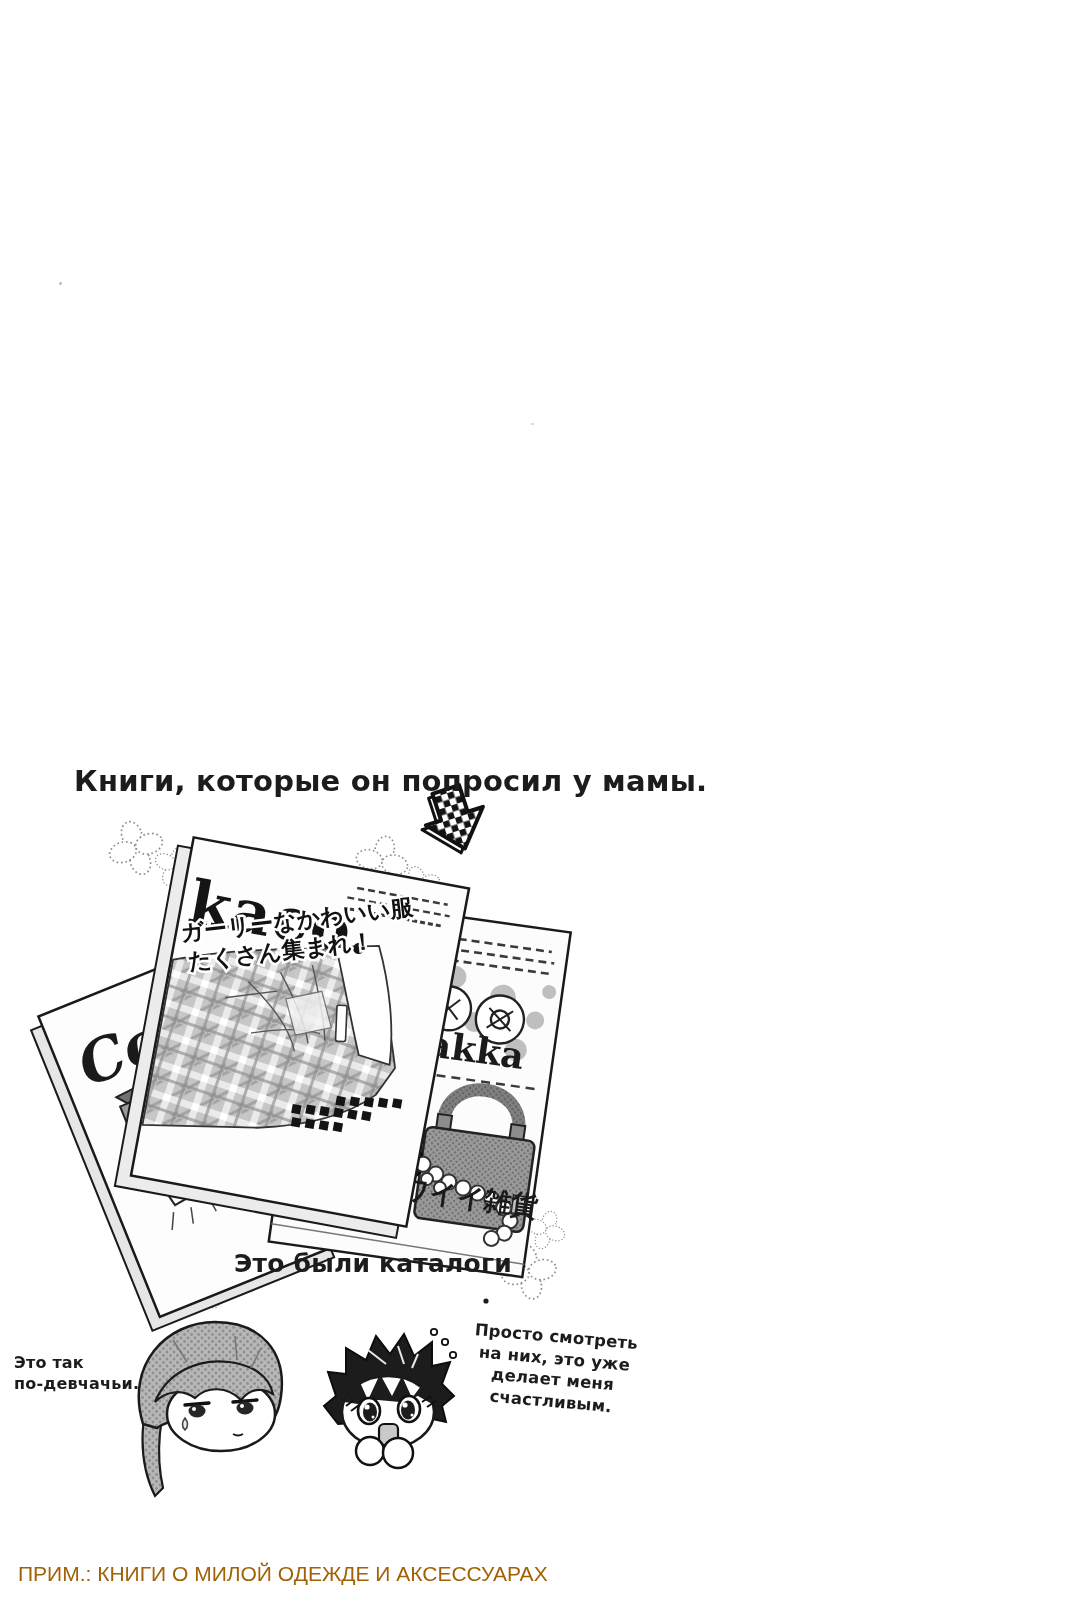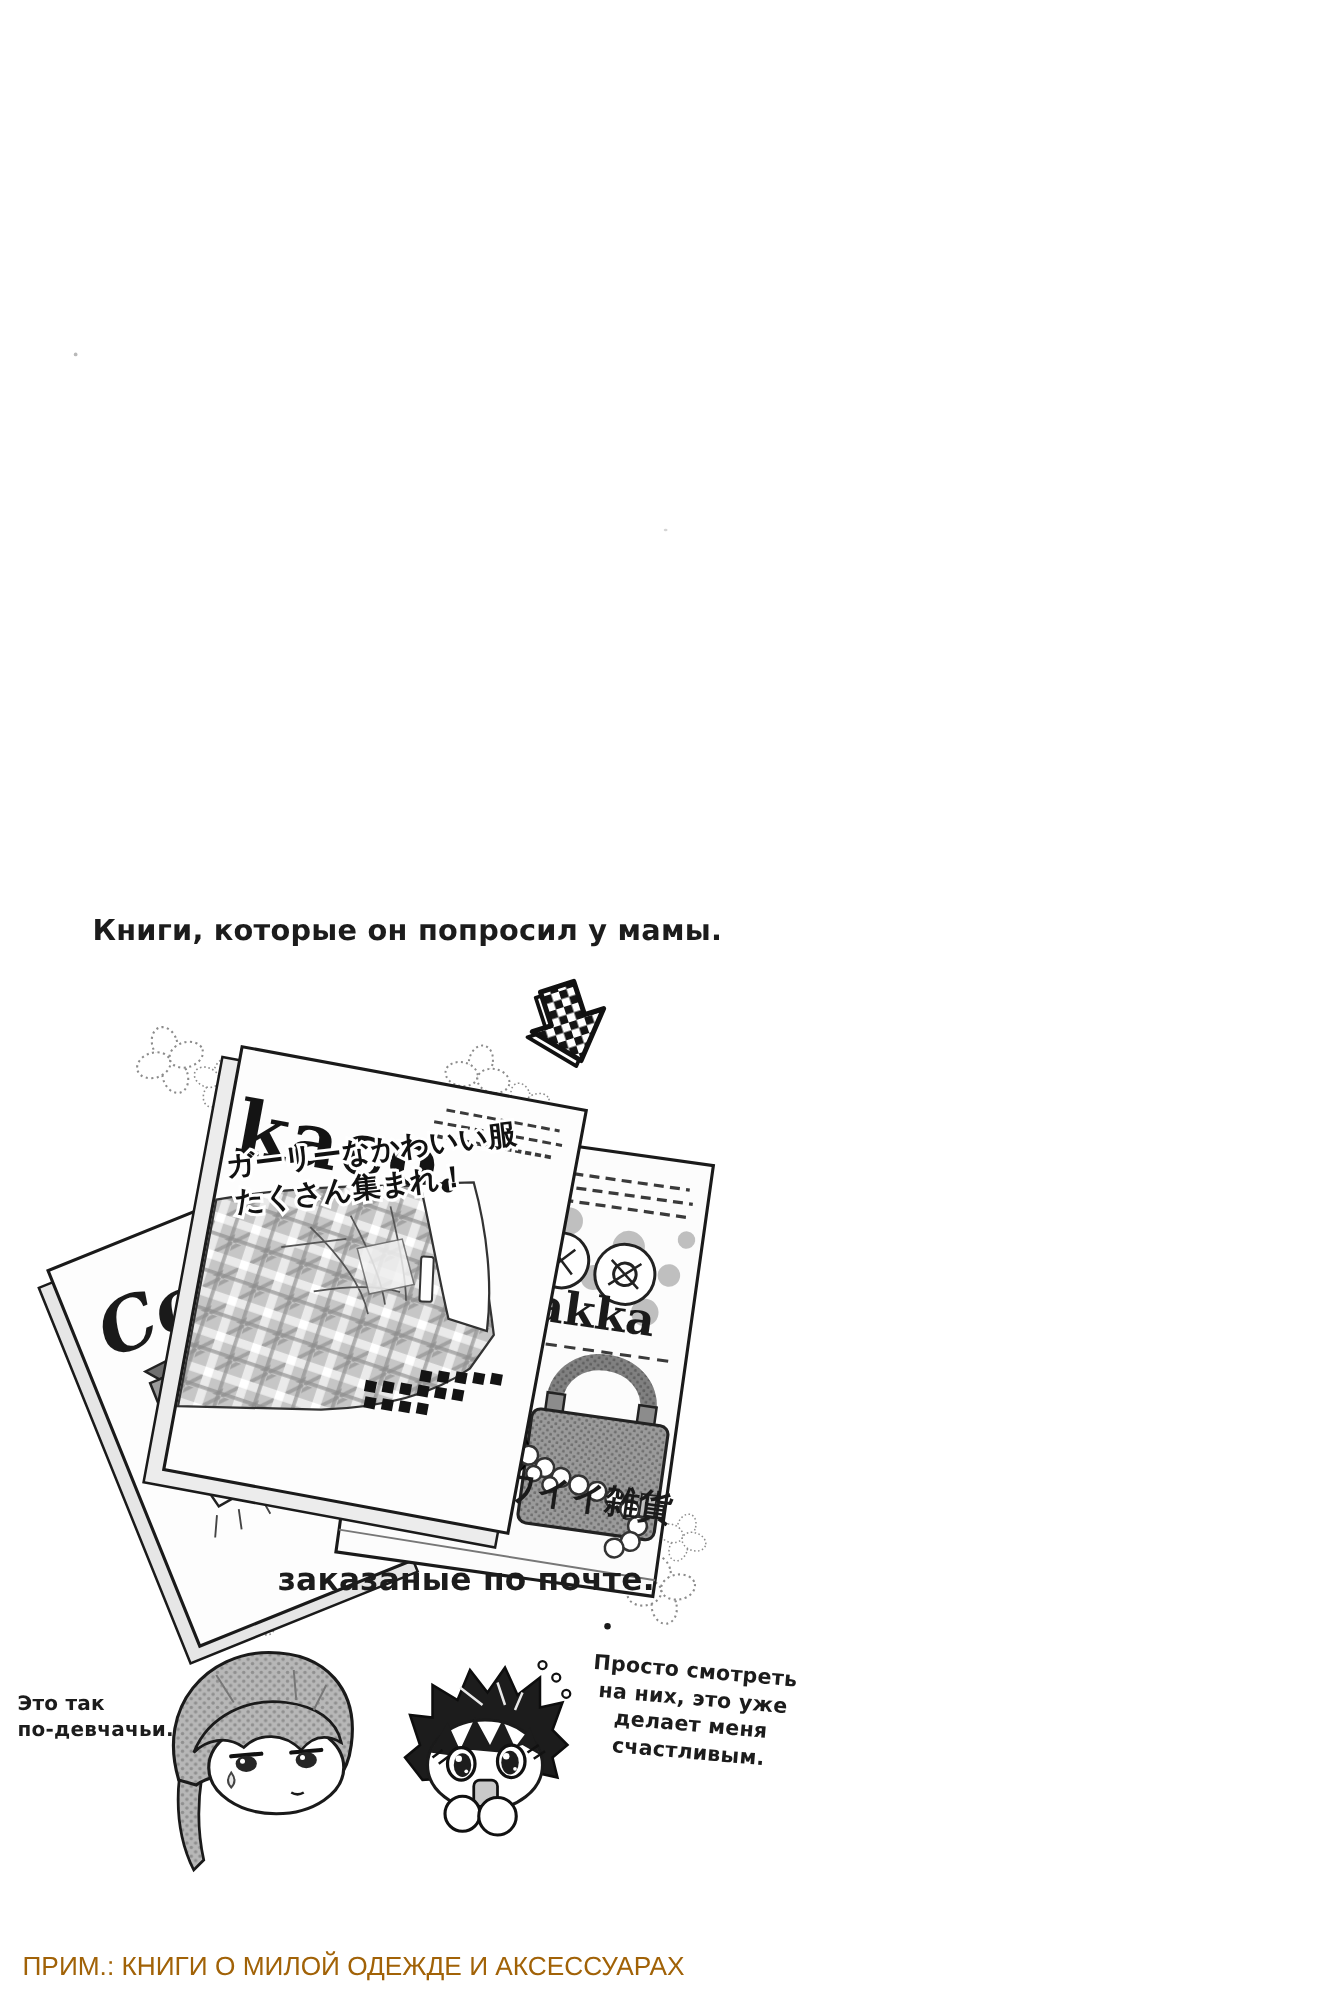--- a/index.html
+++ b/index.html
@@ -4,41 +4,41 @@
 <style>
   html,body{margin:0;padding:0;}
   body{
     width:1065px;height:1600px;position:relative;background:#ffffff;
     font-family:"DejaVu Sans", sans-serif;overflow:hidden;color:#1a1a1a;
   }
   .caption{
     position:absolute;font-weight:bold;color:#1c1c1c;z-index:3;
     font-family:"DejaVu Sans", sans-serif;letter-spacing:0.2px;white-space:nowrap;
   }
-  #caption-top{left:74px;top:732px;font-size:23px;text-align:center;}
+  #caption-top{left:74px;top:764px;font-size:29px;text-align:center;}
   #caption-mid{left:218px;top:1248px;width:310px;text-align:center;font-size:25px;line-height:32px;}
   #girl-speech{left:14px;top:1352px;width:130px;text-align:left;font-size:16px;line-height:21px;}
   #boy-speech{left:466px;top:1326px;width:175px;text-align:center;font-size:16.5px;line-height:21.5px;
     transform:rotate(5deg);transform-origin:50% 50%;}
   #footnote{
     position:absolute;left:18px;top:1562px;font-size:21px;font-weight:500;z-index:3;
     font-family:"Liberation Sans","DejaVu Sans",sans-serif;color:#a16207;white-space:nowrap;
   }
   #art{position:absolute;left:0;top:0;z-index:1;pointer-events:none;}
   .speck{position:absolute;border-radius:50%;background:#b9b9b9;z-index:0;}
   svg text{font-family:"DejaVu Sans",sans-serif;}
   .serif-title{font-family:"DejaVu Serif","Liberation Serif",serif;font-weight:bold;}
 </style>
 </head>
 <body>
 
 <div id="caption-top" class="caption">Книги, которые он попросил у мамы.</div>
 
 <div id="caption-mid" class="caption">
-  <div>заказаные по почте.</div>
+  <div>Это были каталоги</div>
 </div>
 
 <div id="girl-speech" class="caption">
   <div>Это так</div>
   <div>по-девчачьи.</div>
 </div>
 
 <div id="boy-speech" class="caption">
   <div>Просто смотреть</div>
   <div>на них, это уже</div>

